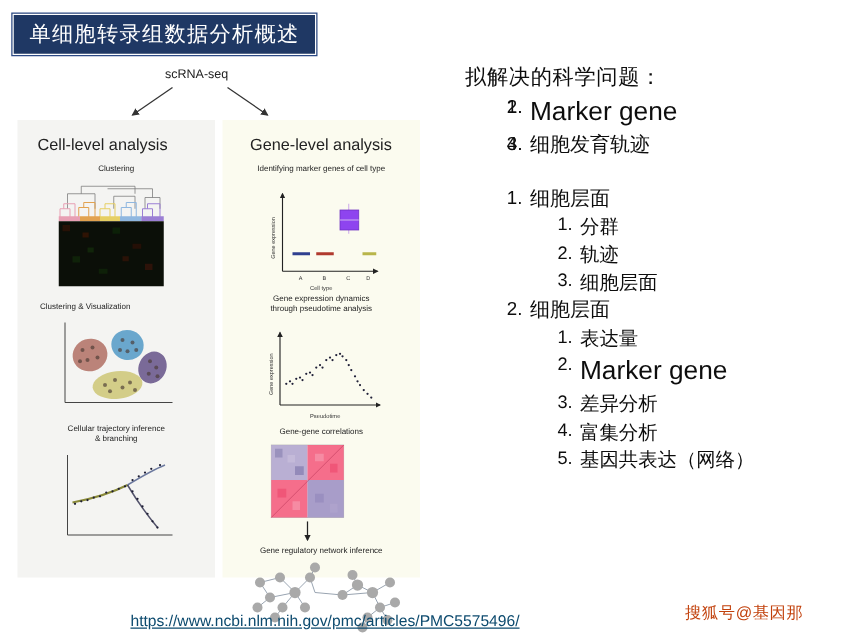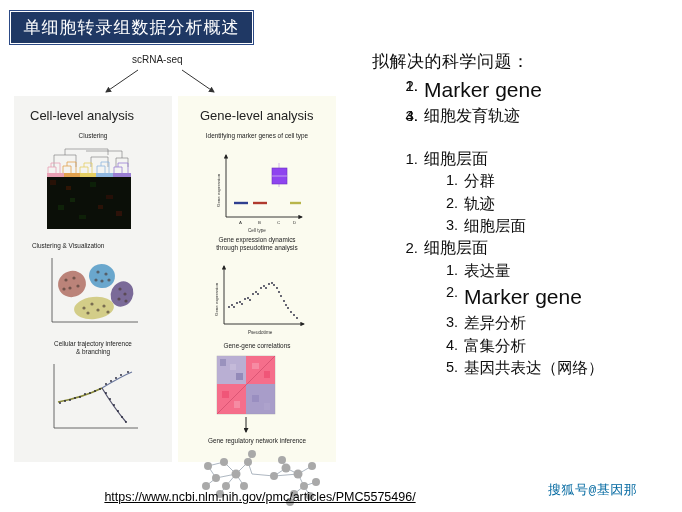--- a/index.html
+++ b/index.html
@@ -77,27 +77,27 @@
   }
   .gap{height:20px;}
 
   
   .cite{
     position:absolute;left:0;right:0;text-align:center;font-size:13px;color:#111;
     font-family:"Liberation Sans","DejaVu Sans",sans-serif;
   }
   .cite-1{top:471px;left:30px;width:460px;}
   .cite-2{top:489px;left:30px;width:460px;}
-  .cite-2 a{color:#000000;text-decoration:underline;font-size:12.5px;}
+  .cite-2 a{color:#0c4a6e;text-decoration:underline;font-size:12.5px;}
 
   
   .watermark{
     position:absolute;left:548px;top:481px;
-    font-size:13px;color:#0369a1;letter-spacing:0.5px;
-    font-family:Liberation Mono, monospace;
+    font-size:13px;color:#c2410c;letter-spacing:0.5px;
+    font-family:Liberation Sans, sans-serif;
     white-space:nowrap;
   }
 </style>
 </head>
 <body>
 
 <div id="slide">
 
   <div class="title-box">
     <span class="title-text">单细胞转录组数据分析概述</span>

